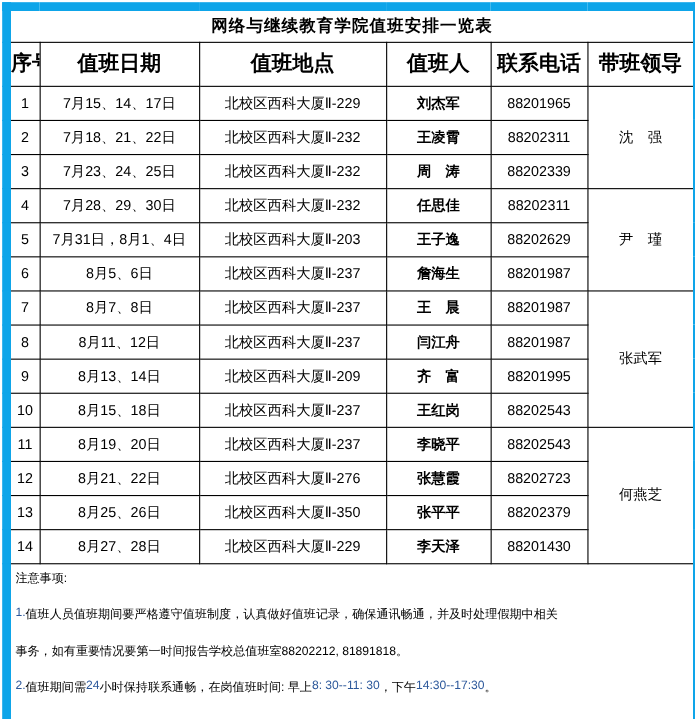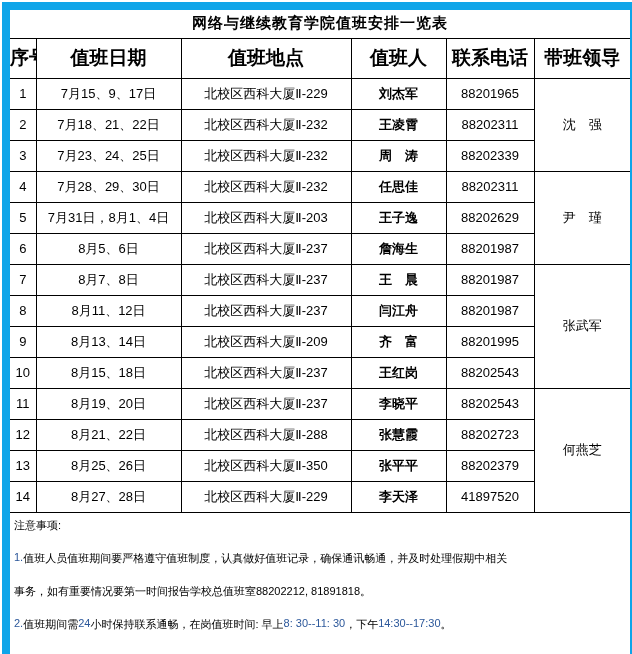--- a/index.html
+++ b/index.html
@@ -83,21 +83,21 @@
       <th>序号</th>
       <th>值班日期</th>
       <th>值班地点</th>
       <th>值班人</th>
       <th>联系电话</th>
       <th>带班领导</th>
     </tr>
 
     <tr class="data-row">
       <td>1</td>
-      <td>7月15、9、17日</td>
+      <td>7月15、14、17日</td>
       <td>北校区西科大厦Ⅱ-229</td>
       <td class="cell-person">刘杰军</td>
       <td>88201965</td>
       <td class="cell-leader" rowspan="3">沈　强</td>
     </tr>
     <tr class="data-row">
       <td>2</td>
       <td>7月18、21、22日</td>
       <td>北校区西科大厦Ⅱ-232</td>
       <td class="cell-person">王凌霄</td>
@@ -168,37 +168,37 @@
       <td>11</td>
       <td>8月19、20日</td>
       <td>北校区西科大厦Ⅱ-237</td>
       <td class="cell-person">李晓平</td>
       <td>88202543</td>
       <td class="cell-leader" rowspan="4">何燕芝</td>
     </tr>
     <tr class="data-row">
       <td>12</td>
       <td>8月21、22日</td>
-      <td>北校区西科大厦Ⅱ-288</td>
+      <td>北校区西科大厦Ⅱ-276</td>
       <td class="cell-person">张慧霞</td>
       <td>88202723</td>
     </tr>
     <tr class="data-row">
       <td>13</td>
       <td>8月25、26日</td>
       <td>北校区西科大厦Ⅱ-350</td>
       <td class="cell-person">张平平</td>
       <td>88202379</td>
     </tr>
     <tr class="data-row">
       <td>14</td>
       <td>8月27、28日</td>
       <td>北校区西科大厦Ⅱ-229</td>
       <td class="cell-person">李天泽</td>
-      <td>41897520</td>
+      <td>88201430</td>
     </tr>
 
     <tr>
       <td class="notes-cell" colspan="6">
         <div class="note-line">
           <span>注意事项:</span>
         </div>
         <div class="note-line">
           <span class="blue">1.</span>
               <span>值班人员值班期间要严格遵守值班制度，认真做好值班记录，确保通讯畅通，并及时处理假期中相关</span>

